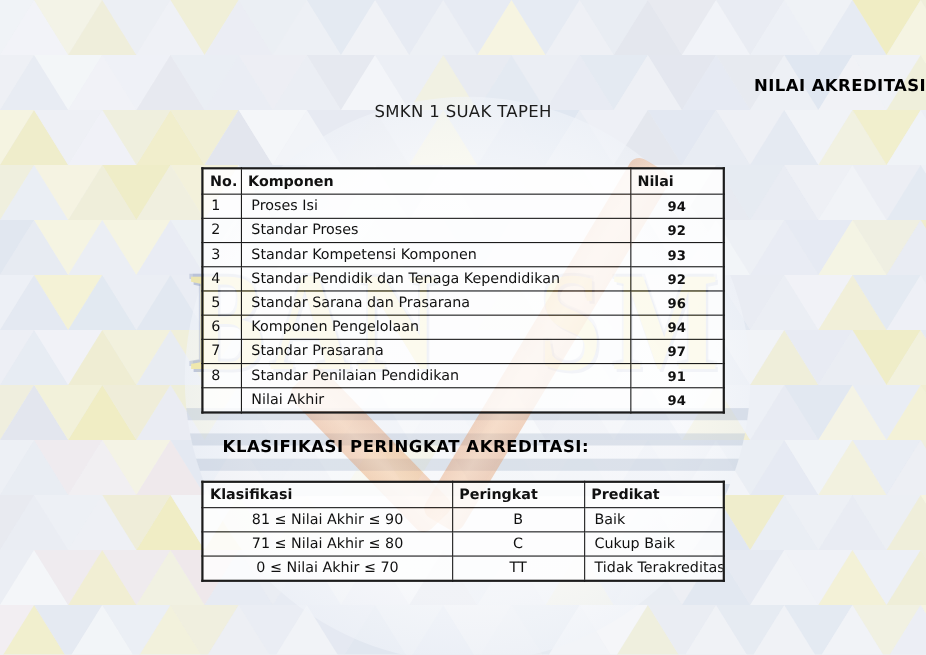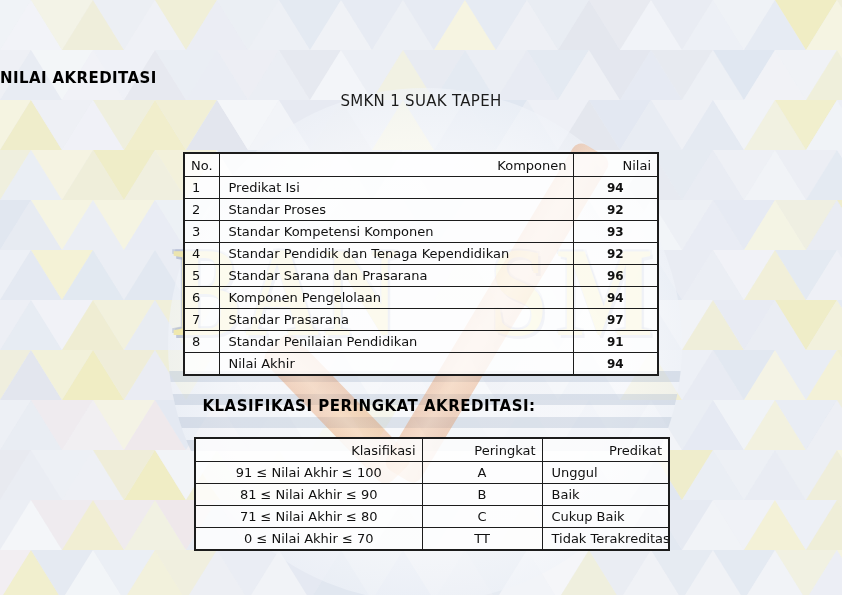--- a/index.html
+++ b/index.html
@@ -40,45 +40,45 @@
   .wm-arm{position:absolute;border-radius:10px;opacity:0.55;
     background:linear-gradient(90deg,
       rgba(226,125,55,0.55) 0%,
       rgba(244,186,140,0.80) 45%,
       rgba(226,125,55,0.55) 100%);}
   .wm-arm.long{left:477px;top:123px;width:40px;height:380px;transform:rotate(31deg);}
   .wm-arm.short{left:317px;top:319px;width:40px;height:180px;transform:rotate(-44deg);}
   
   .content{position:absolute;inset:0;z-index:2;}
   .page-title{
-    position:absolute;top:69px;left:0;width:842px;text-align:left;
+    position:absolute;top:69px;left:0;width:842px;text-align:right;
     font-size:15px;font-weight:bold;letter-spacing:0.4px;color:#000;
   }
   .page-subtitle{
     position:absolute;top:92px;left:0;width:842px;text-align:center;
     font-size:15px;font-weight:normal;color:#1c1c1c;letter-spacing:0.3px;
   }
   table{border-collapse:collapse;table-layout:fixed;position:absolute;
     border:2px solid var(--table-border,#1c1c1c);}
   th,td{
     border:1px solid var(--table-border,#1c1c1c);
     background:rgba(255,255,255,0.78);
     font-size:13px;overflow:hidden;white-space:nowrap;
     padding:0 6px;height:21px;vertical-align:middle;
   }
-  th{font-weight:normal;text-align:right;height:22px;background:rgba(255,255,255,0.85);}
+  th{font-weight:bold;text-align:left;height:22px;background:rgba(255,255,255,0.85);}
   #score-table{left:183px;top:152px;width:474px;}
   #score-table .c-no{text-align:left;padding-left:7px;}
   #score-table .c-komp{text-align:left;padding-left:9px;}
   #score-table .c-nilai{text-align:center;font-weight:bold;font-size:12px;}
   .section-heading{
     position:absolute;top:397px;left:0;width:738px;text-align:center;
     font-size:15px;font-weight:bold;letter-spacing:0.5px;color:#000;
   }
-  #class-table{left:194px;top:437px;width:474px;}
+  #class-table{left:183px;top:437px;width:474px;}
   #class-table .c-klas{text-align:center;}
   #class-table .c-per{text-align:center;}
   #class-table .c-pred{text-align:left;padding-left:9px;}
 </style>
 </head>
 <body>
 
 <svg id="bg">
     <polygon points="-62,50 -31,0 0,50" fill="#f1eecb" fill-opacity="0.61"></polygon>
     <polygon points="-31,0 31,0 0,50" fill="#f1f3f7" fill-opacity="0.76"></polygon>
@@ -524,21 +524,21 @@
     <thead>
       <tr>
         <th>No.</th>
         <th>Komponen</th>
         <th>Nilai</th>
       </tr>
     </thead>
     <tbody>
       <tr>
           <td class="c-no">1</td>
-          <td class="c-komp">Predikat Isi</td>
+          <td class="c-komp">Proses Isi</td>
           <td class="c-nilai">94</td>
         </tr>
       <tr>
           <td class="c-no">2</td>
           <td class="c-komp">Standar Proses</td>
           <td class="c-nilai">92</td>
         </tr>
       <tr>
           <td class="c-no">3</td>
           <td class="c-komp">Standar Kompetensi Komponen</td>
@@ -587,25 +587,20 @@
       </colgroup>
     <thead>
       <tr>
         <th>Klasifikasi</th>
         <th>Peringkat</th>
         <th>Predikat</th>
       </tr>
     </thead>
     <tbody>
       <tr>
-          <td class="c-klas">91 ≤ Nilai Akhir ≤ 100</td>
-          <td class="c-per">A</td>
-          <td class="c-pred">Unggul</td>
-        </tr>
-      <tr>
           <td class="c-klas">81 ≤ Nilai Akhir ≤ 90</td>
           <td class="c-per">B</td>
           <td class="c-pred">Baik</td>
         </tr>
       <tr>
           <td class="c-klas">71 ≤ Nilai Akhir ≤ 80</td>
           <td class="c-per">C</td>
           <td class="c-pred">Cukup Baik</td>
         </tr>
       <tr>

